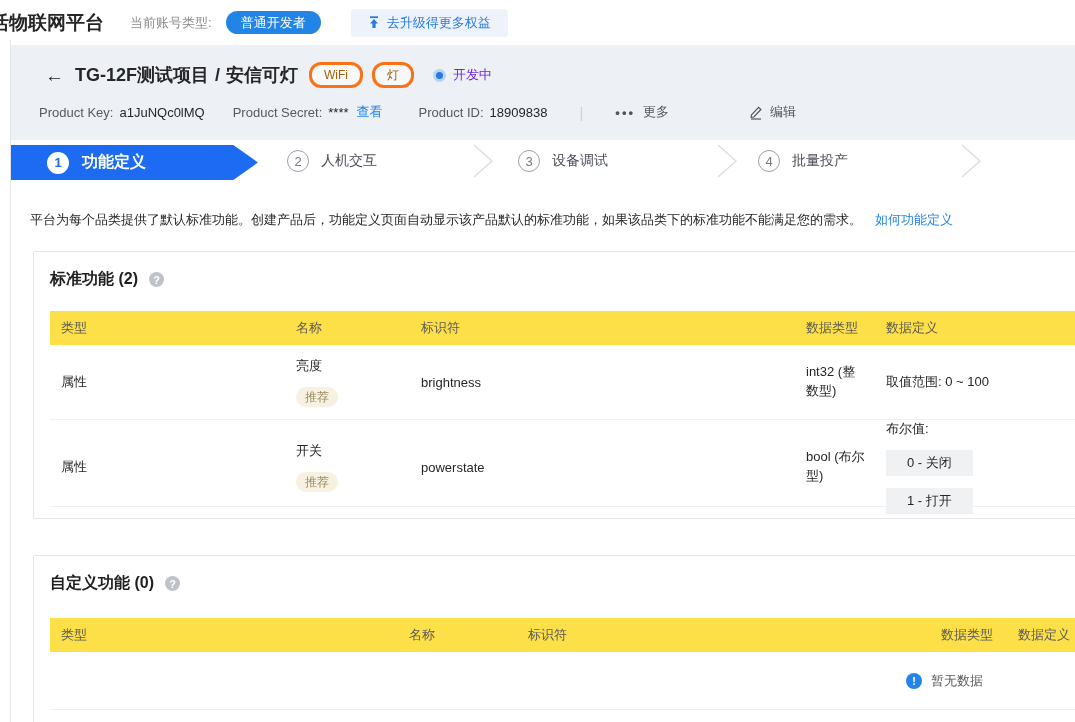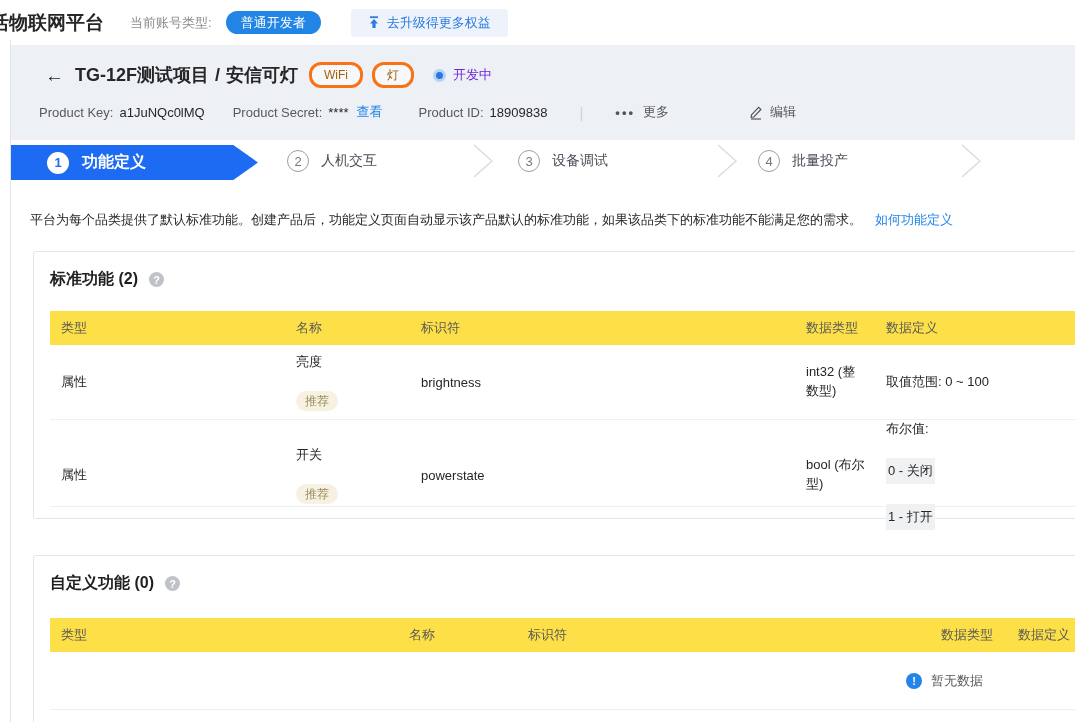--- a/index.html
+++ b/index.html
@@ -73,24 +73,24 @@
 
   .tbl-head { display:grid; align-items:center; height:34px; background:#fde047;
     font-size:13px; color:#595959; }
   .t1 { grid-template-columns:235px 125px 385px 80px 1fr; padding-left:11px; }
   .t2 { grid-template-columns:348px 119px 413px 77px 1fr; padding-left:11px; }
   .card1 .tbl-head { margin-top:21px; }
   .card2 .tbl-head { margin-top:24px; }
   .tbl-row { display:grid; font-size:13px; color:#262626; border-bottom:1px solid #eef0f2; }
   .row1 { height:75px; } .row2 { height:87px; }
   .cell { display:flex; align-items:center; }
-  .cell-col { display:flex; flex-direction:column; justify-content:center; align-items:flex-start; gap:20px; }
+  .cell-col { display:flex; flex-direction:column; justify-content:center; align-items:flex-start; gap:12px; }
   .badge { background:#f6f1e0; color:#9b8e60; font-size:12px; padding:3px 9px; border-radius:11px; line-height:1.2; }
   .dtype { width:62px; line-height:1.45; }
-  .val-box { background:#f0f1f3; padding:4px 2px; font-size:13px; color:#262626; }
+  .val-box { background:#f0f1f3; padding:4px 21px; font-size:13px; color:#262626; }
   .empty-row { height:58px; border-bottom:1px solid #eef0f2; position:relative; }
   .empty-state { position:absolute; left:856px; top:50%; transform:translateY(-50%);
     display:flex; align-items:center; }
   .info-icon { width:16px; height:16px; border-radius:50%; background:#2484e8; color:#fff;
     font-size:11px; font-weight:700; display:flex; align-items:center; justify-content:center; }
   .empty-text { font-size:13px; color:#595959; margin-left:9px; }
 </style>
 </head>
 <body>
 

